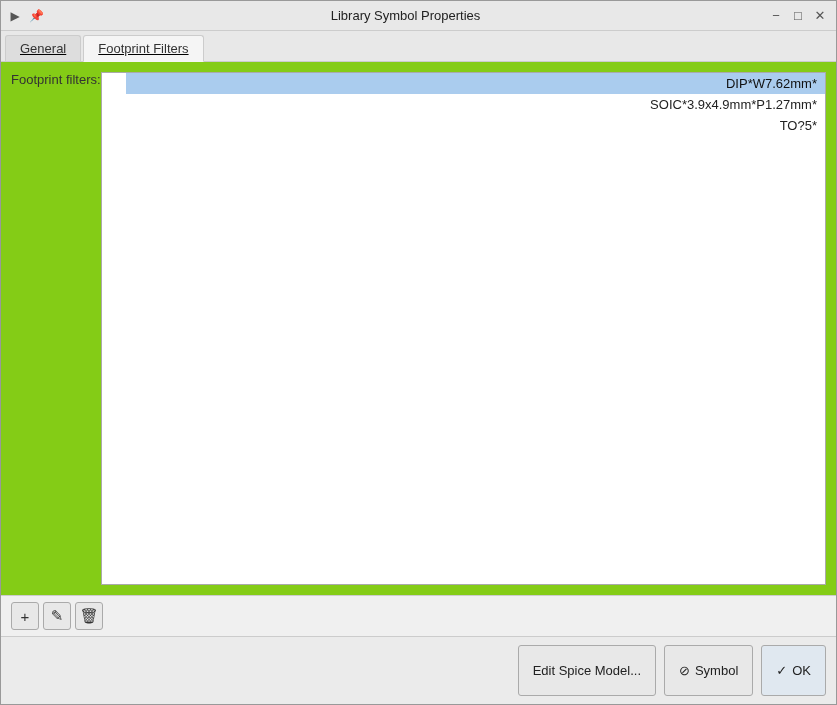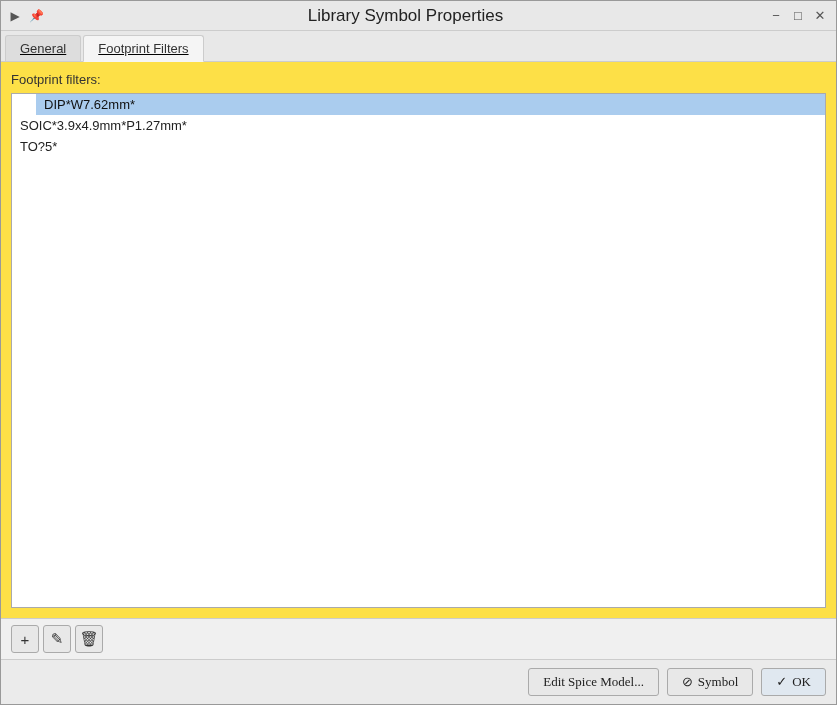--- a/index.html
+++ b/index.html
@@ -34,21 +34,21 @@
       flex-shrink: 0;
     }
     .title-bar-left {
       display: flex;
       align-items: center;
       gap: 6px;
     }
     .title-bar-center {
       flex: 1;
       text-align: center;
-      font-size: 17px;
+      font-size: 13px;
       color: #222;
     }
     .title-bar-right {
       display: flex;
       align-items: center;
       gap: 2px;
     }
     .title-icon {
       width: 16px;
       height: 16px;
@@ -93,23 +93,24 @@
     .tab.active {
       background: #f5f5f5;
       border-bottom: 1px solid #f5f5f5;
       z-index: 1;
       margin-bottom: -1px;
     }
     .content-area {
       flex: 1;
       padding: 10px;
       display: flex;
-      flex-direction: column;
-      background: #fde047;
+      flex-direction: row;
+      background: #84cc16;
       overflow: hidden;
+      text-align: right;
     }
     .section-label {
       font-size: 13px;
       color: #333;
       margin-bottom: 6px;
     }
     .list-container {
       flex: 1;
       background: #fff;
       border: 1px solid #aaa;
@@ -154,31 +155,30 @@
       display: flex;
       justify-content: flex-end;
       align-items: center;
       padding: 8px 10px;
       border-top: 1px solid #ccc;
       background: #ebebeb;
       gap: 8px;
       flex-shrink: 0;
     }
     .footer-btn {
-      padding: 5px 14px;
+      padding: 17px 14px;
       border: 1px solid #aaa;
       border-radius: 3px;
       background: #e8e8e8;
       cursor: pointer;
       font-size: 13px;
       color: #222;
       display: flex;
       align-items: center;
       gap: 5px;
-      font-family: Liberation Serif, serif;
     }
     .footer-btn.primary { background: #e0e8f0; }
   </style>
 </head>
 <body>
 
 <div class="window">
 
   <div class="title-bar">
     <div class="title-bar-left">

